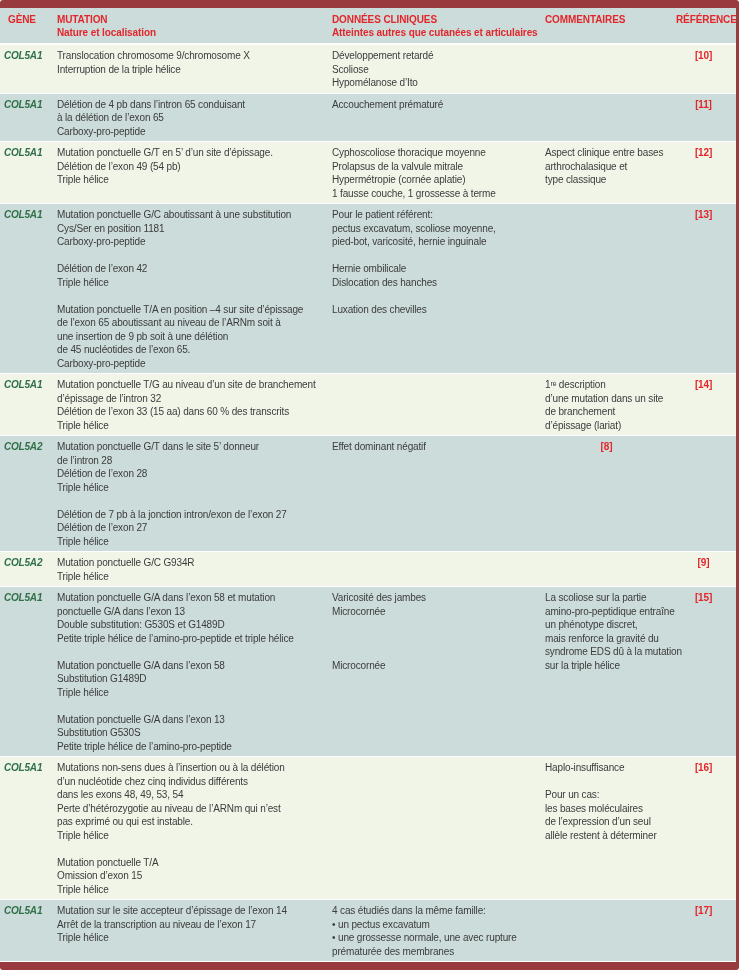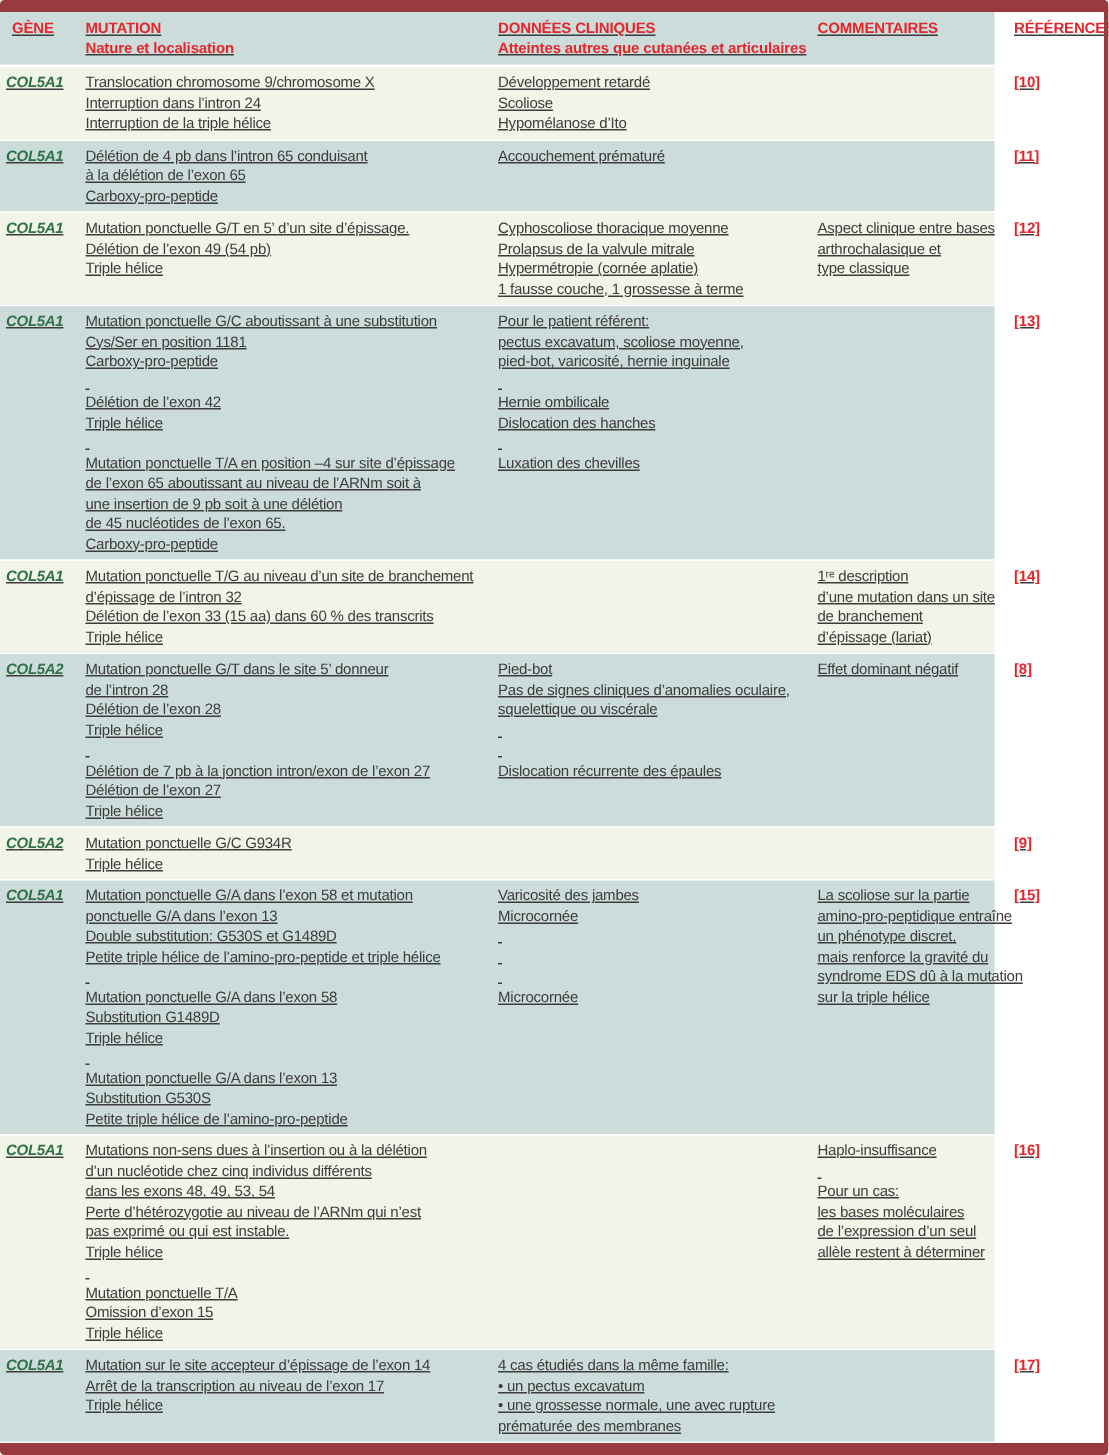--- a/index.html
+++ b/index.html
@@ -29,22 +29,21 @@
     position:absolute;left:0;bottom:0;height:8px;width:739px;
     background:var(--accent_maroon);border-radius:0 0 3px 3px;
   }
   .right-bar{
     position:absolute;right:0;top:6px;bottom:6px;width:3px;
     background:var(--accent_maroon);
   }
   .grid-row{
     display:grid;
     grid-template-columns:57px 275px 213px 131px 1fr;
-    width:663px;
-    text-decoration:underline;
+    width:739px;
   }
   .header-row{
     background:var(--header_bg);
     padding:5px 0 4px 0;
     border-bottom:2px solid #fff;
   }
   .header-row .hcell{
     font-size:10px;font-weight:bold;color:var(--red_text);
     line-height:13px;letter-spacing:-0.1px;white-space:nowrap;
   }
@@ -93,21 +92,20 @@
     <div class="hcell refs">
       <div>RÉFÉRENCES</div>
     </div>
   </div>
 
   <div id="rows">
       <div class="grid-row row bg-green">
         <div class="cell gene"><span class="gene-label">COL5A1</span></div>
         <div class="cell mutation">
           <div class="line">Translocation chromosome 9/chromosome X</div>
-          <div class="line">Interruption dans l’intron 24</div>
           <div class="line">Interruption de la triple hélice</div>
         </div>
         <div class="cell clinical">
           <div class="line">Développement retardé</div>
           <div class="line">Scoliose</div>
           <div class="line">Hypomélanose d’Ito</div>
         </div>
         <div class="cell comments"></div>
         <div class="cell refs"><span class="ref-cite">[10]</span></div>
       </div>
@@ -194,28 +192,20 @@
         <div class="cell gene"><span class="gene-label">COL5A2</span></div>
         <div class="cell mutation">
           <div class="line">Mutation ponctuelle G/T dans le site 5’ donneur</div>
           <div class="line">de l’intron 28</div>
           <div class="line">Délétion de l’exon 28</div>
           <div class="line">Triple hélice</div>
           <div class="line">&nbsp;</div>
           <div class="line">Délétion de 7 pb à la jonction intron/exon de l’exon 27</div>
           <div class="line">Délétion de l’exon 27</div>
           <div class="line">Triple hélice</div>
-        </div>
-        <div class="cell clinical">
-          <div class="line">Pied-bot</div>
-          <div class="line">Pas de signes cliniques d’anomalies oculaire,</div>
-          <div class="line">squelettique ou viscérale</div>
-          <div class="line">&nbsp;</div>
-          <div class="line">&nbsp;</div>
-          <div class="line">Dislocation récurrente des épaules</div>
         </div>
         <div class="cell comments">
           <div class="line">Effet dominant négatif</div>
         </div>
         <div class="cell refs"><span class="ref-cite">[8]</span></div>
       </div>
       <div class="grid-row row bg-green">
         <div class="cell gene"><span class="gene-label">COL5A2</span></div>
         <div class="cell mutation">
           <div class="line">Mutation ponctuelle G/C G934R</div>

